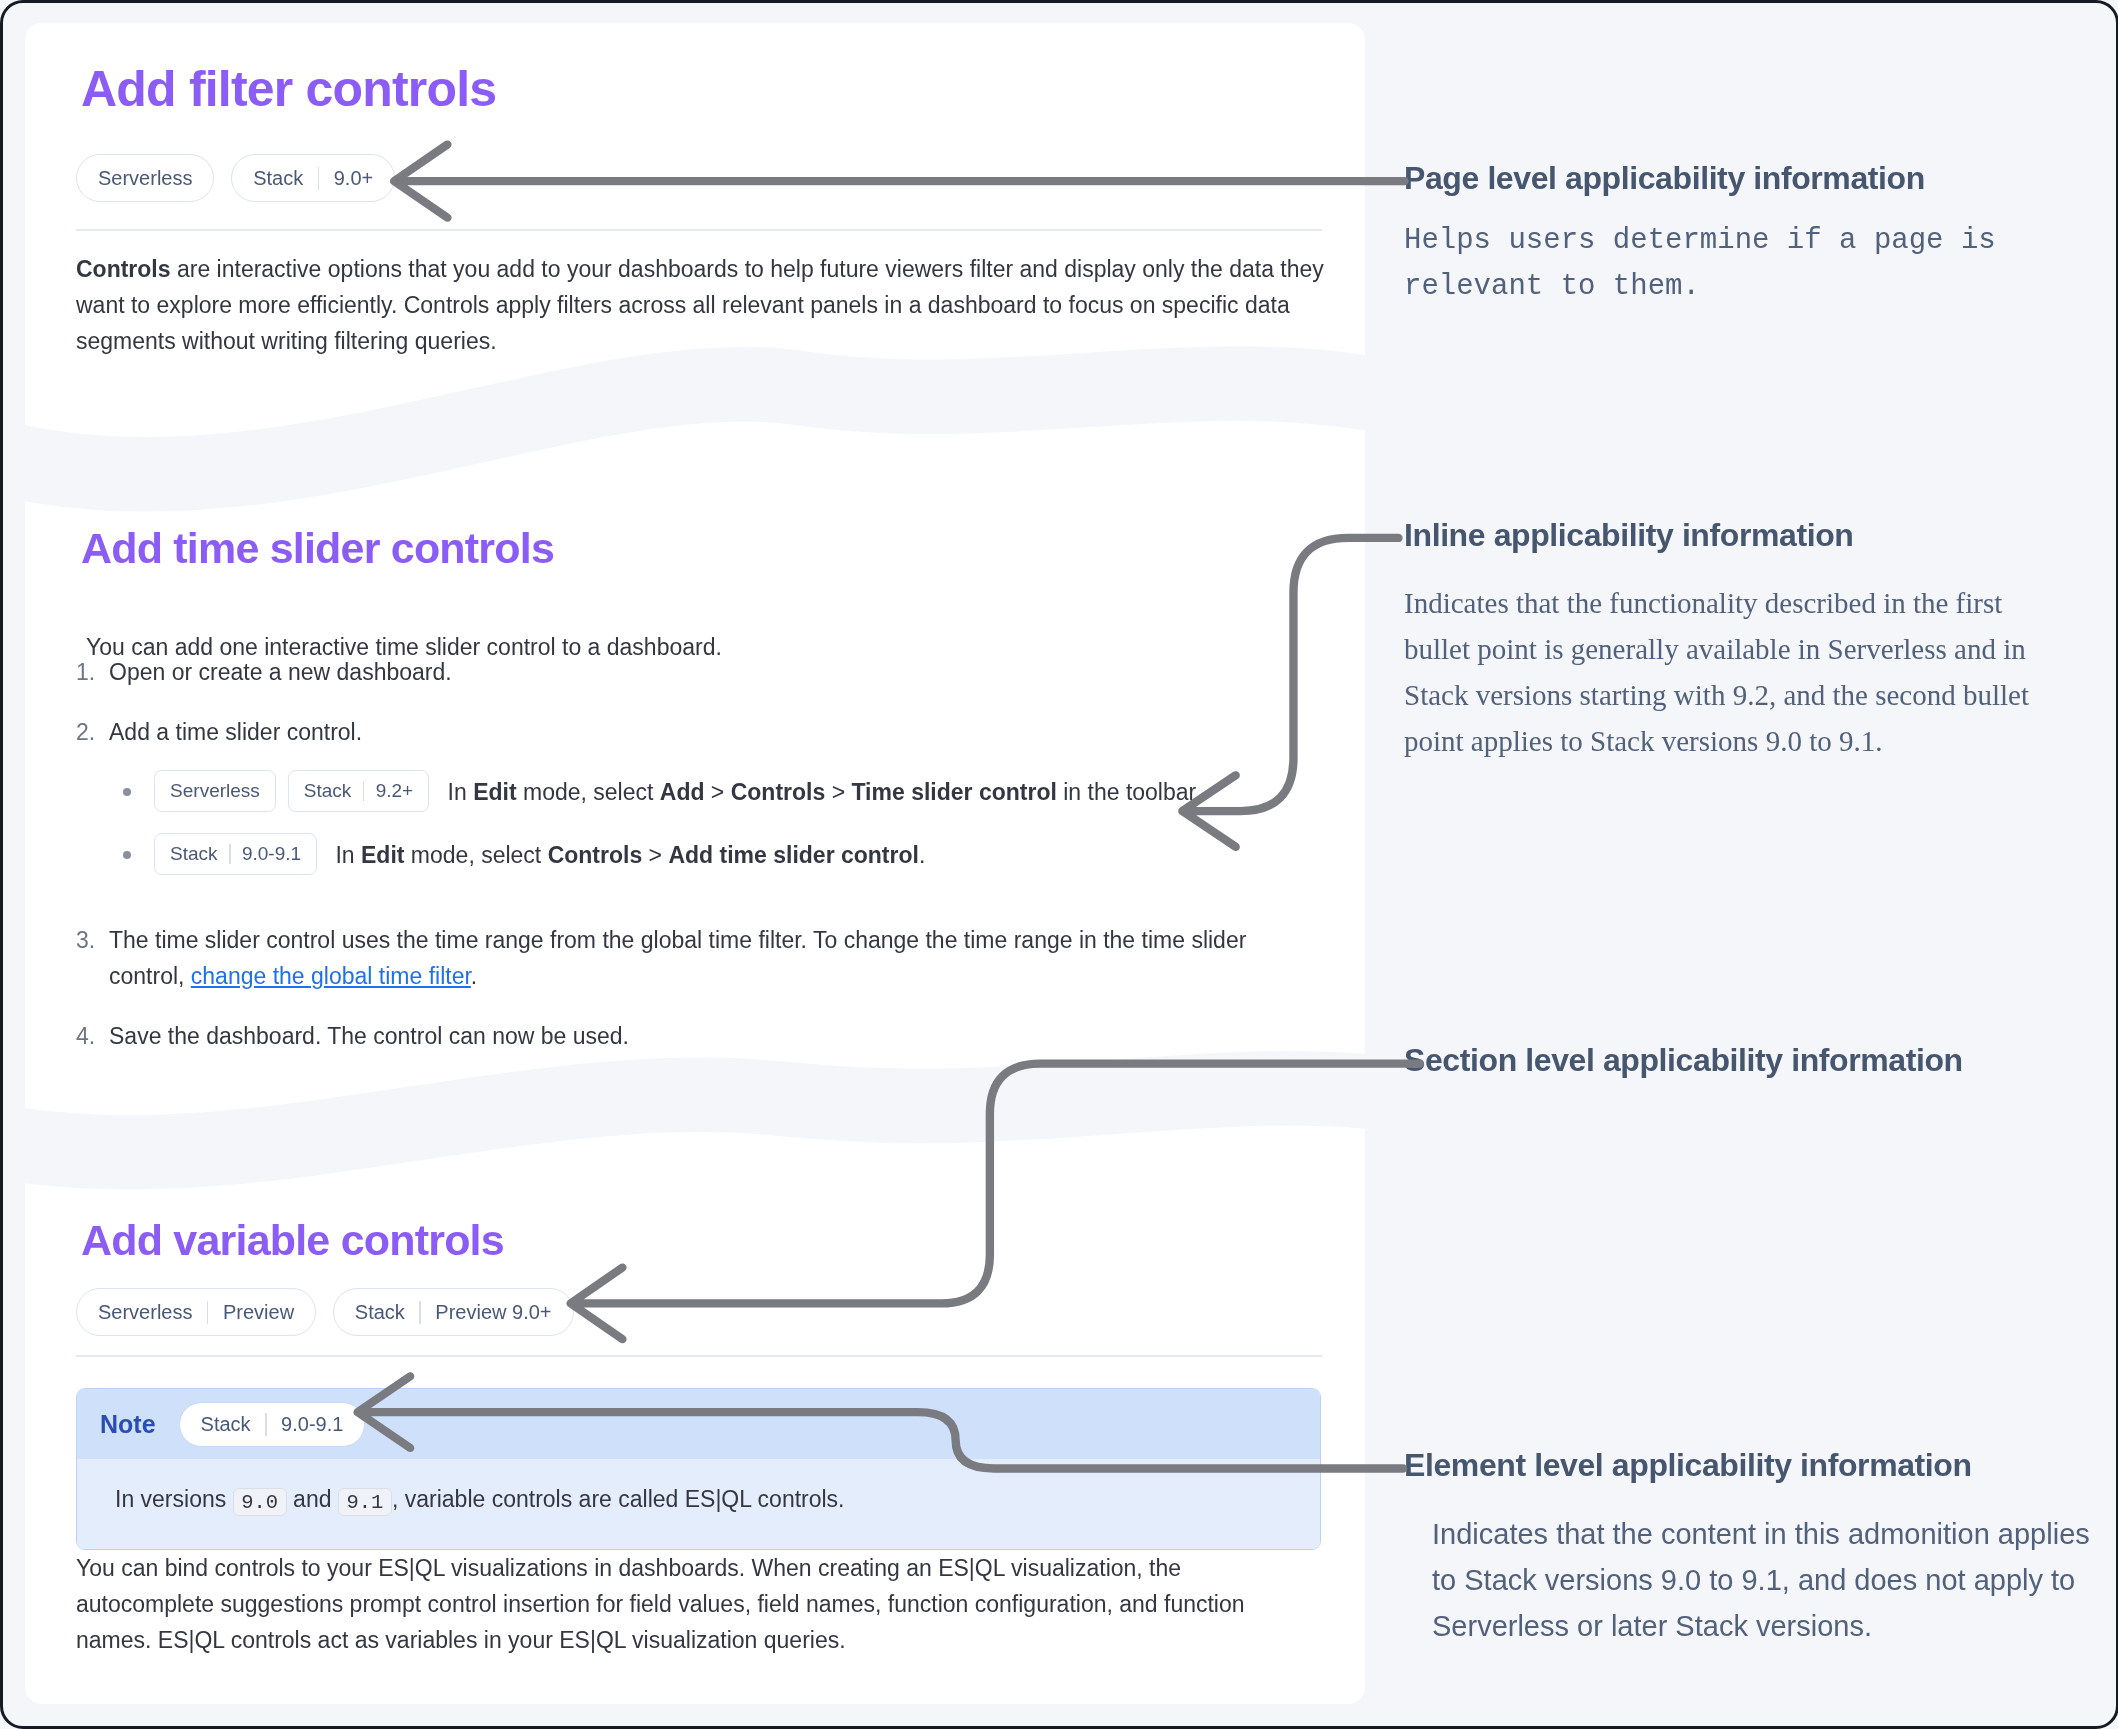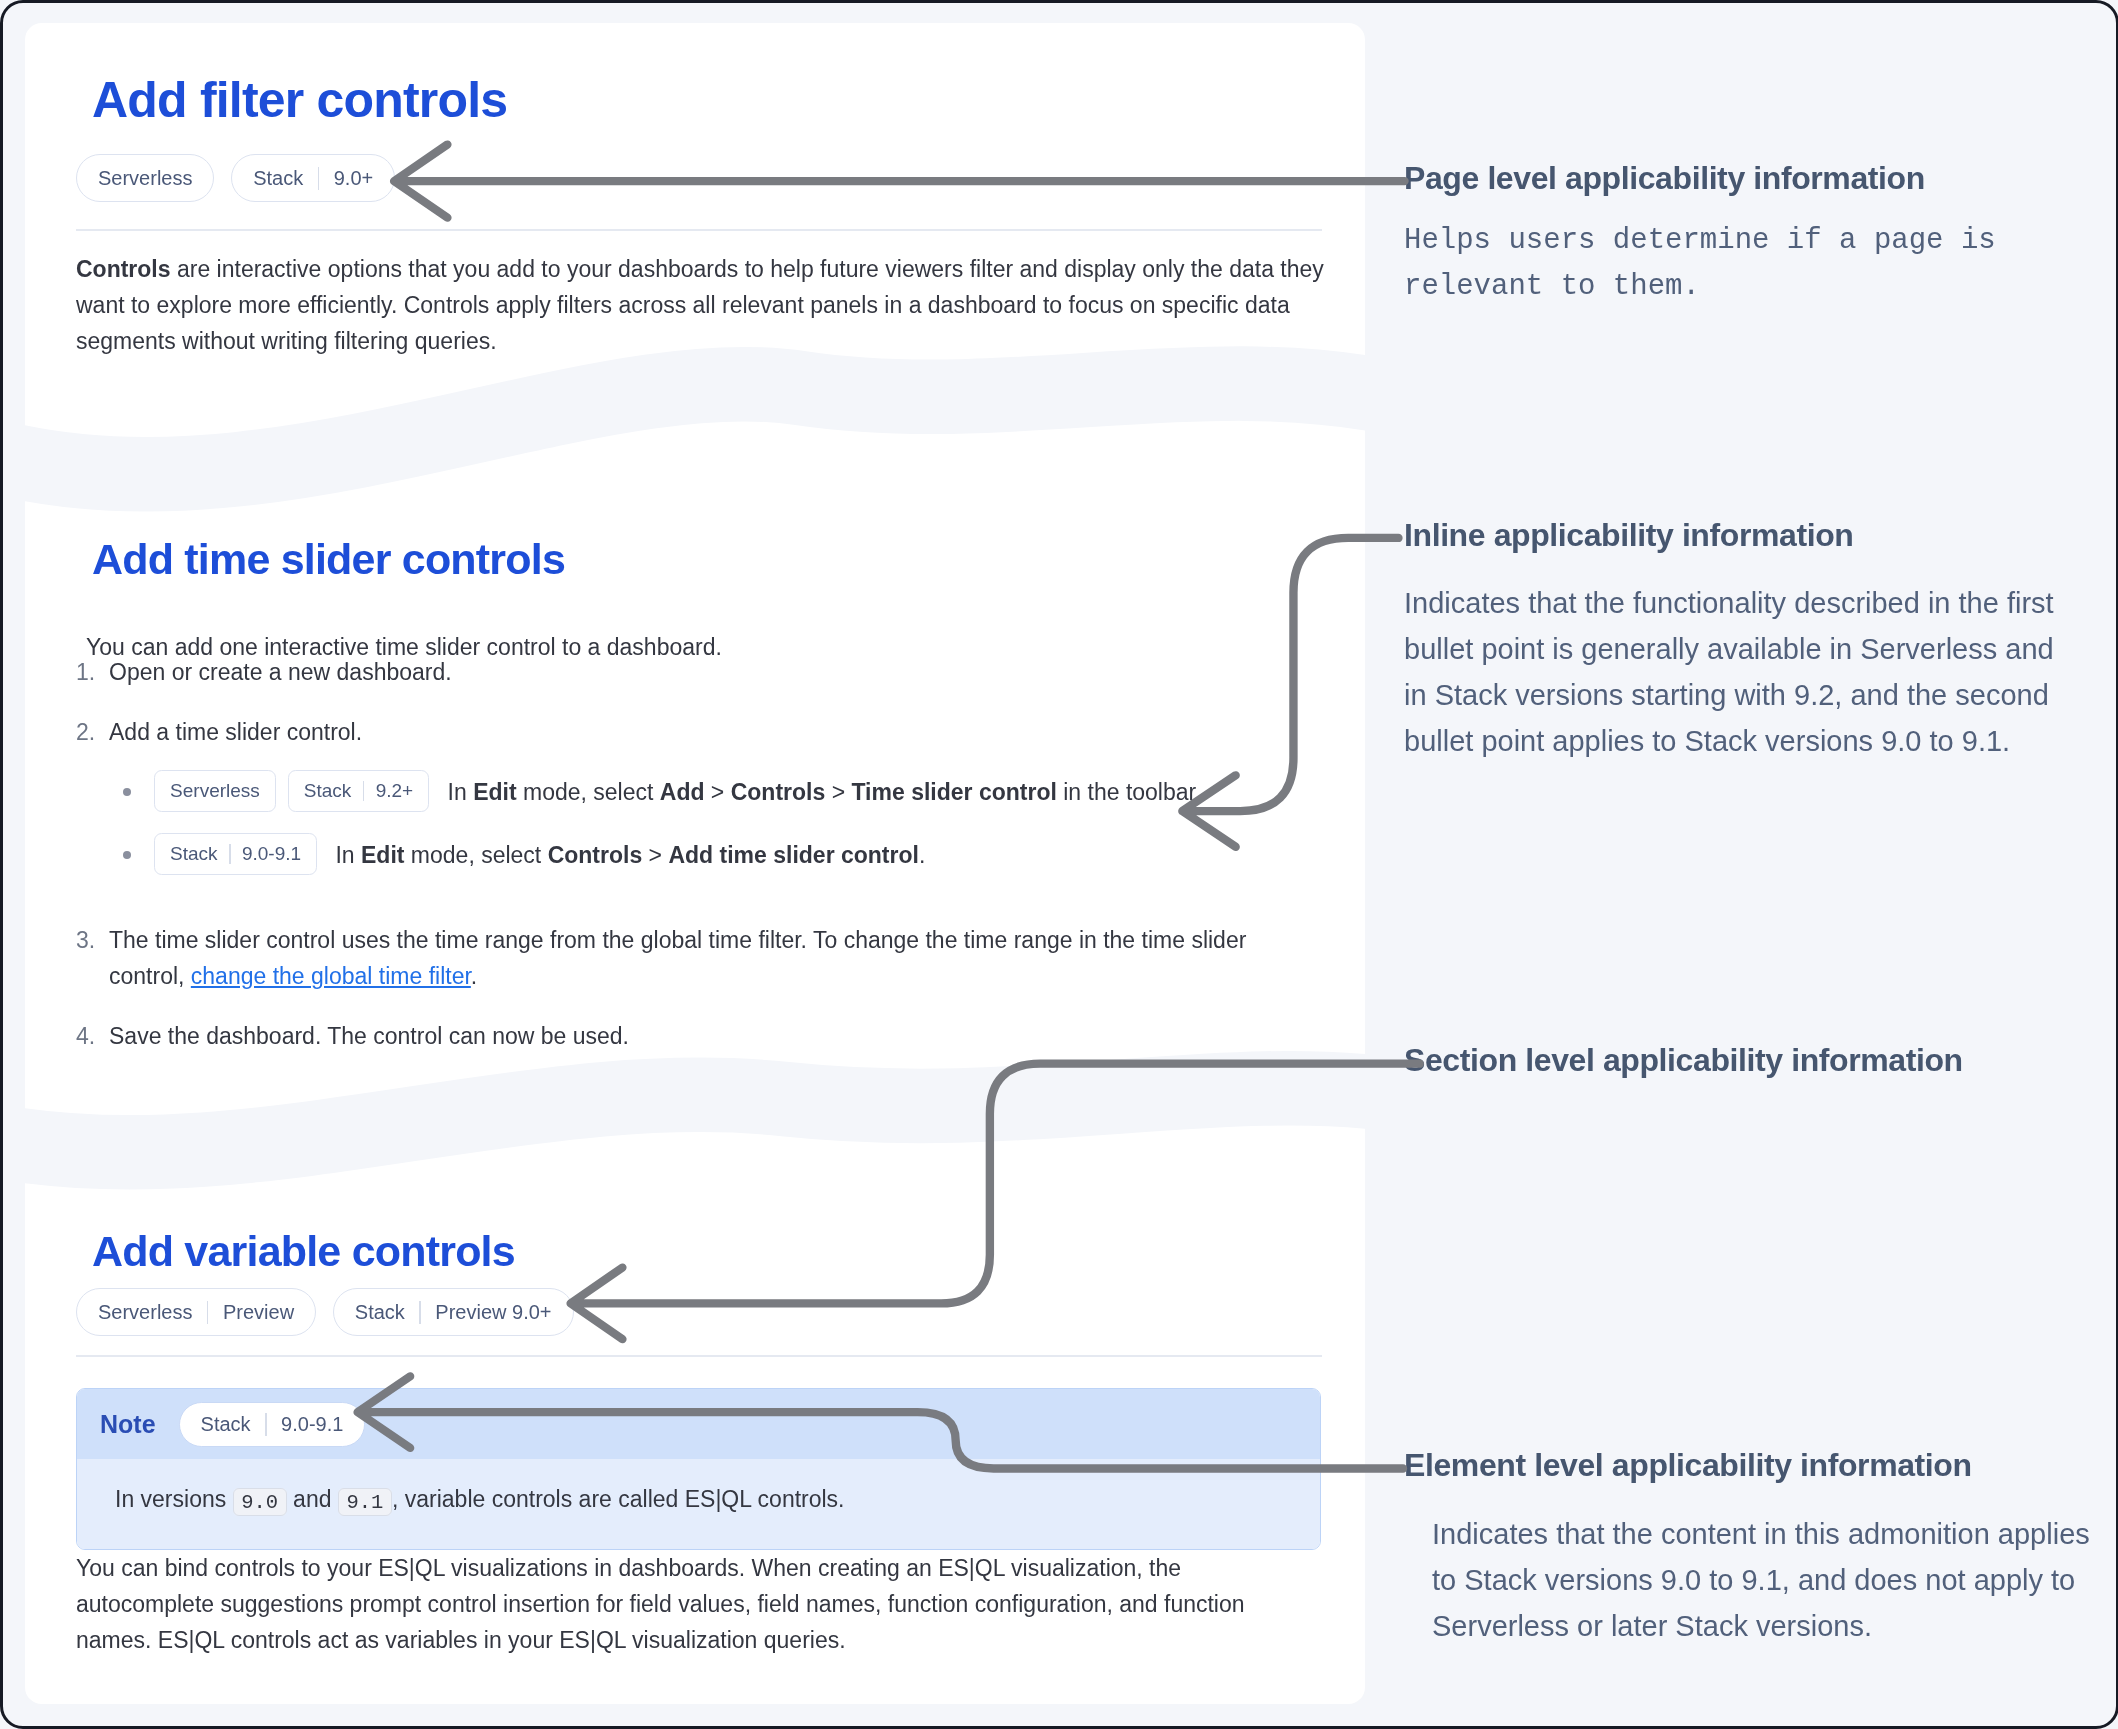--- a/index.html
+++ b/index.html
@@ -8,21 +8,21 @@
     background:#f4f6fa;
     font-family:"Liberation Sans", sans-serif;
     color:#343741;
   }
   .frame-border{position:absolute;inset:0;border:3.8px solid #161a24;border-radius:23px;pointer-events:none;z-index:50;}
   .card-bg{position:absolute;left:25px;top:23px;width:1340px;height:1681px;background:#ffffff;border-radius:16.7px;z-index:1;}
   .waves{position:absolute;left:25px;top:0;width:1340px;height:1704px;z-index:2;pointer-events:none;}
   .content{position:absolute;inset:0;z-index:3;}
   .arrows{position:absolute;inset:0;z-index:4;pointer-events:none;}
 
-  h1,h2{margin:16px;color:#1d4ed8;font-weight:700;letter-spacing:-0.8px;}
+  h1,h2{margin:5px;color:#8b5cf6;font-weight:700;letter-spacing:-0.8px;}
   .h1{position:absolute;left:76px;top:55px;font-size:50px;}
   .h2{font-size:43px;}
   .sec{position:absolute;left:76px;width:1248px;}
 
   .badges-row{display:flex;gap:16.7px;align-items:center;}
   .badge{display:inline-flex;align-items:center;background:#fff;border:1.5px solid #dde3f0;
     border-radius:26px;height:46px;padding:0 21px;font-size:20px;color:#4a5878;white-space:nowrap;}
   .badge .badge-sep{width:1.5px;height:23px;background:#d7dde9;margin:0 14.5px;}
   .inline-badge{border-radius:7.6px;height:40px;padding:0 15px;font-size:19px;margin-right:12px;
     vertical-align:middle;position:relative;top:-2.3px;}
@@ -155,21 +155,21 @@
     </div>
     <div class="note-body"><span>In versions </span><span class="code">9.0</span><span> and </span><span class="code">9.1</span><span>, variable controls are called ES|QL controls.</span></div>
   </div>
 
   <p class="sec body-text" style="top:1550px;margin:0;">You can bind controls to your ES|QL visualizations in dashboards. When creating an ES|QL visualization, the autocomplete suggestions prompt control insertion for field values, field names, function configuration, and function names. ES|QL controls act as variables in your ES|QL visualization queries.</p>
 
   <div class="ann-title" style="top:160px;">Page level applicability information</div>
   <div class="ann-body" style="top:218px;font-family:Liberation Mono, monospace;">Helps users determine if a page is relevant to them.</div>
 
   <div class="ann-title" style="top:517px;">Inline applicability information</div>
-  <div class="ann-body" style="top:580px;">Indicates that the functionality described in the first bullet point is generally available in Serverless and in Stack versions starting with 9.2, and the second bullet point applies to Stack versions 9.0 to 9.1.</div>
+  <div class="ann-body" style="top:580px;font-family:Liberation Serif, serif;">Indicates that the functionality described in the first bullet point is generally available in Serverless and in Stack versions starting with 9.2, and the second bullet point applies to Stack versions 9.0 to 9.1.</div>
 
   <div class="ann-title" style="top:1042px;">Section level applicability information</div>
 
   <div class="ann-title" style="top:1447px;">Element level applicability information</div>
   <div class="ann-body" style="top:1511px;margin-left:28px;">Indicates that the content in this admonition applies to Stack versions 9.0 to 9.1, and does not apply to Serverless or later Stack versions.</div>
 </div>
 
 <svg class="arrows" viewBox="0 0 2785 2273">
   <g fill="none" stroke="#797b80" stroke-width="11" stroke-linecap="round" stroke-linejoin="round">
     <path d="M1846 238 L520 238 M588 190 L518 238 L588 286"></path>

